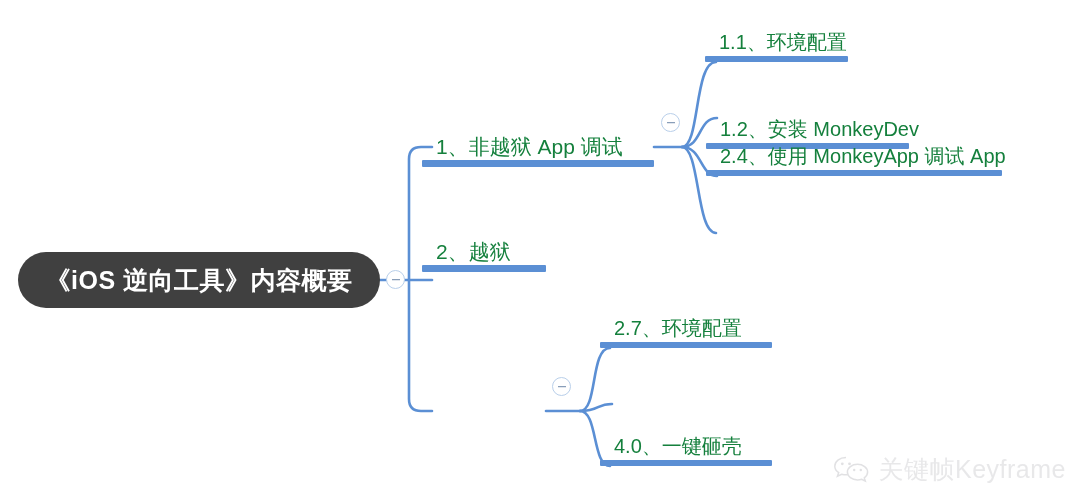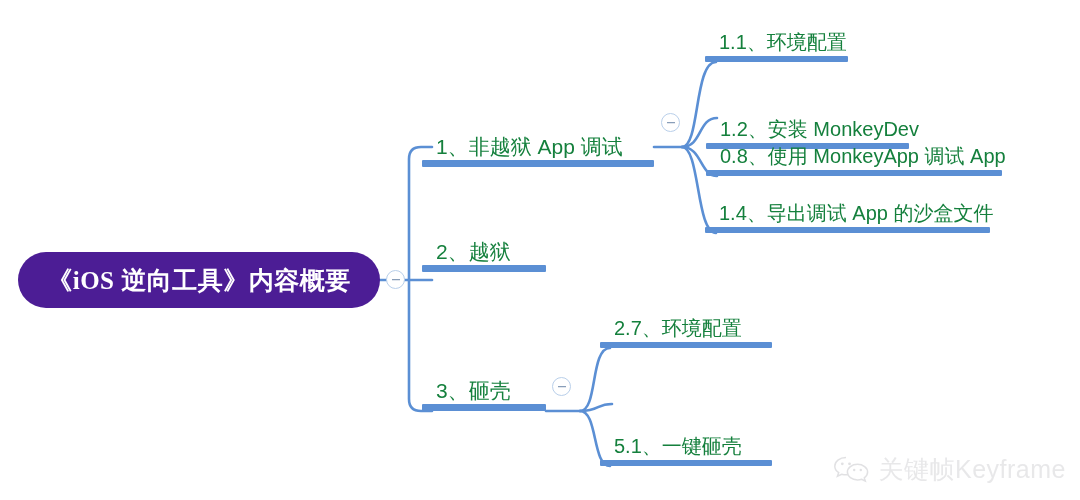--- a/index.html
+++ b/index.html
@@ -33,26 +33,25 @@
   }
 
   
   .root-node {
     position: absolute;
     left: 18px;
     top: 252px;
     width: 362px;
     height: 56px;
     border-radius: 28px;
-    background: #4c1d95;
+    background: #404040;
     display: flex;
     align-items: center;
     justify-content: center;
     box-sizing: border-box;
-    font-family: Liberation Serif, serif;
   }
   .root-label {
     color: #ffffff;
     font-size: 25px;
     font-weight: bold;
     letter-spacing: 0.5px;
     white-space: nowrap;
   }
 
   
@@ -164,54 +163,46 @@
     <span class="topic-label">1、非越狱 App 调试</span>
     <div class="topic-bar" style="width:232px;"></div>
   </div>
   <div class="toggle" style="left:661px; top:113px;"></div>
 
   <div class="topic level1" style="left:422px; top:233px; width:124px; height:39px;">
     <span class="topic-label">2、越狱</span>
     <div class="topic-bar" style="width:124px;"></div>
   </div>
 
-  <div class="topic level1" style="left:422px; top:372px; width:124px; height:39px;">
-    <span class="topic-label">3、砸壳</span>
-    <div class="topic-bar" style="width:124px;"></div>
-  </div>
   <div class="toggle" style="left:552px; top:377px;"></div>
 
   <div class="topic level2" style="left:705px; top:26px; width:143px; height:36px;">
     <span class="topic-label">1.1、环境配置</span>
     <div class="topic-bar" style="width:143px;"></div>
   </div>
 
   <div class="topic level2" style="left:706px; top:82px; width:203px; height:36px;margin-top:31px;">
     <span class="topic-label">1.2、安装 MonkeyDev</span>
     <div class="topic-bar" style="width:203px;"></div>
   </div>
 
   <div class="topic level2" style="left:706px; top:140px; width:296px; height:36px;">
-    <span class="topic-label">0.8、使用 MonkeyApp 调试 App</span>
+    <span class="topic-label">2.4、使用 MonkeyApp 调试 App</span>
     <div class="topic-bar" style="width:296px;"></div>
   </div>
 
-  <div class="topic level2" style="left:705px; top:197px; width:285px; height:36px;">
-    <span class="topic-label">1.4、导出调试 App 的沙盒文件</span>
-    <div class="topic-bar" style="width:285px;"></div>
-  </div>
 
   <div class="topic level2" style="left:600px; top:312px; width:172px; height:36px;">
     <span class="topic-label">2.7、环境配置</span>
     <div class="topic-bar" style="width:172px;"></div>
   </div>
 
 
   <div class="topic level2" style="left:600px; top:430px; width:172px; height:36px;">
-    <span class="topic-label">5.1、一键砸壳</span>
+    <span class="topic-label">4.0、一键砸壳</span>
     <div class="topic-bar" style="width:172px;"></div>
   </div>
 
   <div class="watermark">
     <svg class="wechat-icon" width="38" height="30" viewBox="0 0 38 30" xmlns="http://www.w3.org/2000/svg">
       <g fill="none" stroke="#b8b8bd" stroke-width="1.5">
         <path d="M13 2.6 C6.5 2.6 1.8 6.6 1.8 11.2 C1.8 13.8 3.3 16.1 5.7 17.6 L4.4 21.2 L8.6 19.2
                  C10 19.6 11.5 19.8 13 19.8 C13.6 19.8 14.2 19.8 14.8 19.7"></path>
         <path d="M24.5 9.3 C30 9.3 34.6 12.8 34.6 17.1 C34.6 19.4 33.3 21.5 31.3 22.9 L32.3 26
                  L28.7 24.3 C27.4 24.7 26 24.9 24.5 24.9 C18.9 24.9 14.4 21.4 14.4 17.1

